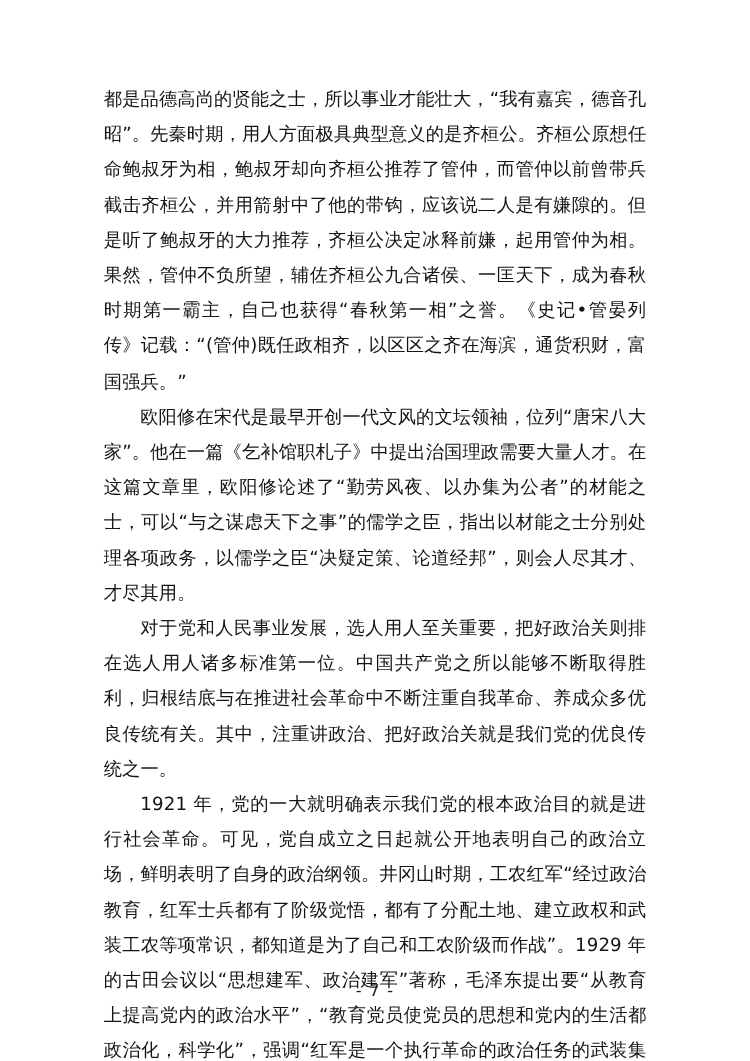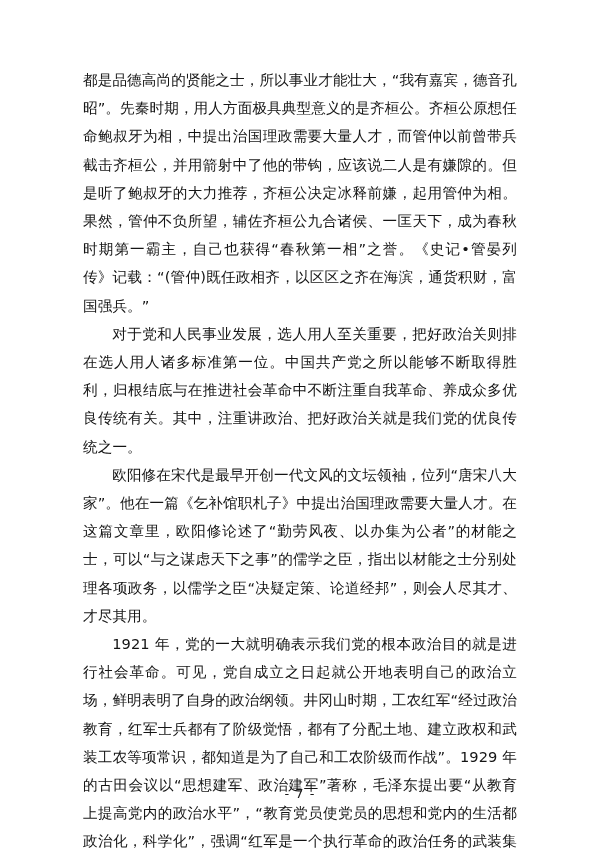--- a/index.html
+++ b/index.html
@@ -51,19 +51,19 @@
     color: #1a1a1a;
     font-family: "DejaVu Sans", "Liberation Sans", sans-serif;
     letter-spacing: 1px;
   }
 </style>
 </head>
 <body>
 
 <div class="page">
   <div class="page-body">
-    <p class="para first">都是品德高尚的贤能之士，所以事业才能壮大，“我有嘉宾，德音孔昭”。先秦时期，用人方面极具典型意义的是齐桓公。齐桓公原想任命鲍叔牙为相，中提出治国理政需要大量人才，而管仲以前曾带兵截击齐桓公，并用箭射中了他的带钩，应该说二人是有嫌隙的。但是听了鲍叔牙的大力推荐，齐桓公决定冰释前嫌，起用管仲为相。果然，管仲不负所望，辅佐齐桓公九合诸侯、一匡天下，成为春秋时期第一霸主，自己也获得“春秋第一相”之誉。《史记•管晏列传》记载：“(管仲)既任政相齐，以区区之齐在海滨，通货积财，富国强兵。”</p>
+    <p class="para first">都是品德高尚的贤能之士，所以事业才能壮大，“我有嘉宾，德音孔昭”。先秦时期，用人方面极具典型意义的是齐桓公。齐桓公原想任命鲍叔牙为相，鲍叔牙却向齐桓公推荐了管仲，而管仲以前曾带兵截击齐桓公，并用箭射中了他的带钩，应该说二人是有嫌隙的。但是听了鲍叔牙的大力推荐，齐桓公决定冰释前嫌，起用管仲为相。果然，管仲不负所望，辅佐齐桓公九合诸侯、一匡天下，成为春秋时期第一霸主，自己也获得“春秋第一相”之誉。《史记•管晏列传》记载：“(管仲)既任政相齐，以区区之齐在海滨，通货积财，富国强兵。”</p>
+    <p class="para">欧阳修在宋代是最早开创一代文风的文坛领袖，位列“唐宋八大家”。他在一篇《乞补馆职札子》中提出治国理政需要大量人才。在这篇文章里，欧阳修论述了“勤劳风夜、以办集为公者”的材能之士，可以“与之谋虑天下之事”的儒学之臣，指出以材能之士分别处理各项政务，以儒学之臣“决疑定策、论道经邦”，则会人尽其才、才尽其用。</p>
     <p class="para">对于党和人民事业发展，选人用人至关重要，把好政治关则排在选人用人诸多标准第一位。中国共产党之所以能够不断取得胜利，归根结底与在推进社会革命中不断注重自我革命、养成众多优良传统有关。其中，注重讲政治、把好政治关就是我们党的优良传统之一。</p>
-    <p class="para">欧阳修在宋代是最早开创一代文风的文坛领袖，位列“唐宋八大家”。他在一篇《乞补馆职札子》中提出治国理政需要大量人才。在这篇文章里，欧阳修论述了“勤劳风夜、以办集为公者”的材能之士，可以“与之谋虑天下之事”的儒学之臣，指出以材能之士分别处理各项政务，以儒学之臣“决疑定策、论道经邦”，则会人尽其才、才尽其用。</p>
     <p class="para">1921 年，党的一大就明确表示我们党的根本政治目的就是进行社会革命。可见，党自成立之日起就公开地表明自己的政治立场，鲜明表明了自身的政治纲领。井冈山时期，工农红军“经过政治教育，红军士兵都有了阶级觉悟，都有了分配土地、建立政权和武装工农等项常识，都知道是为了自己和工农阶级而作战”。1929 年的古田会议以“思想建军、政治建军”著称，毛泽东提出要“从教育上提高党内的政治水平”，“教育党员使党员的思想和党内的生活都政治化，科学化”，强调“红军是一个执行革命的政治任务的武装集团”，红军绝不是单纯打仗，“还要负担宣传群众、组织群众、</p>
   </div>
   <div class="footer">- 7 -</div>
 </div>
 
 </body></html>

